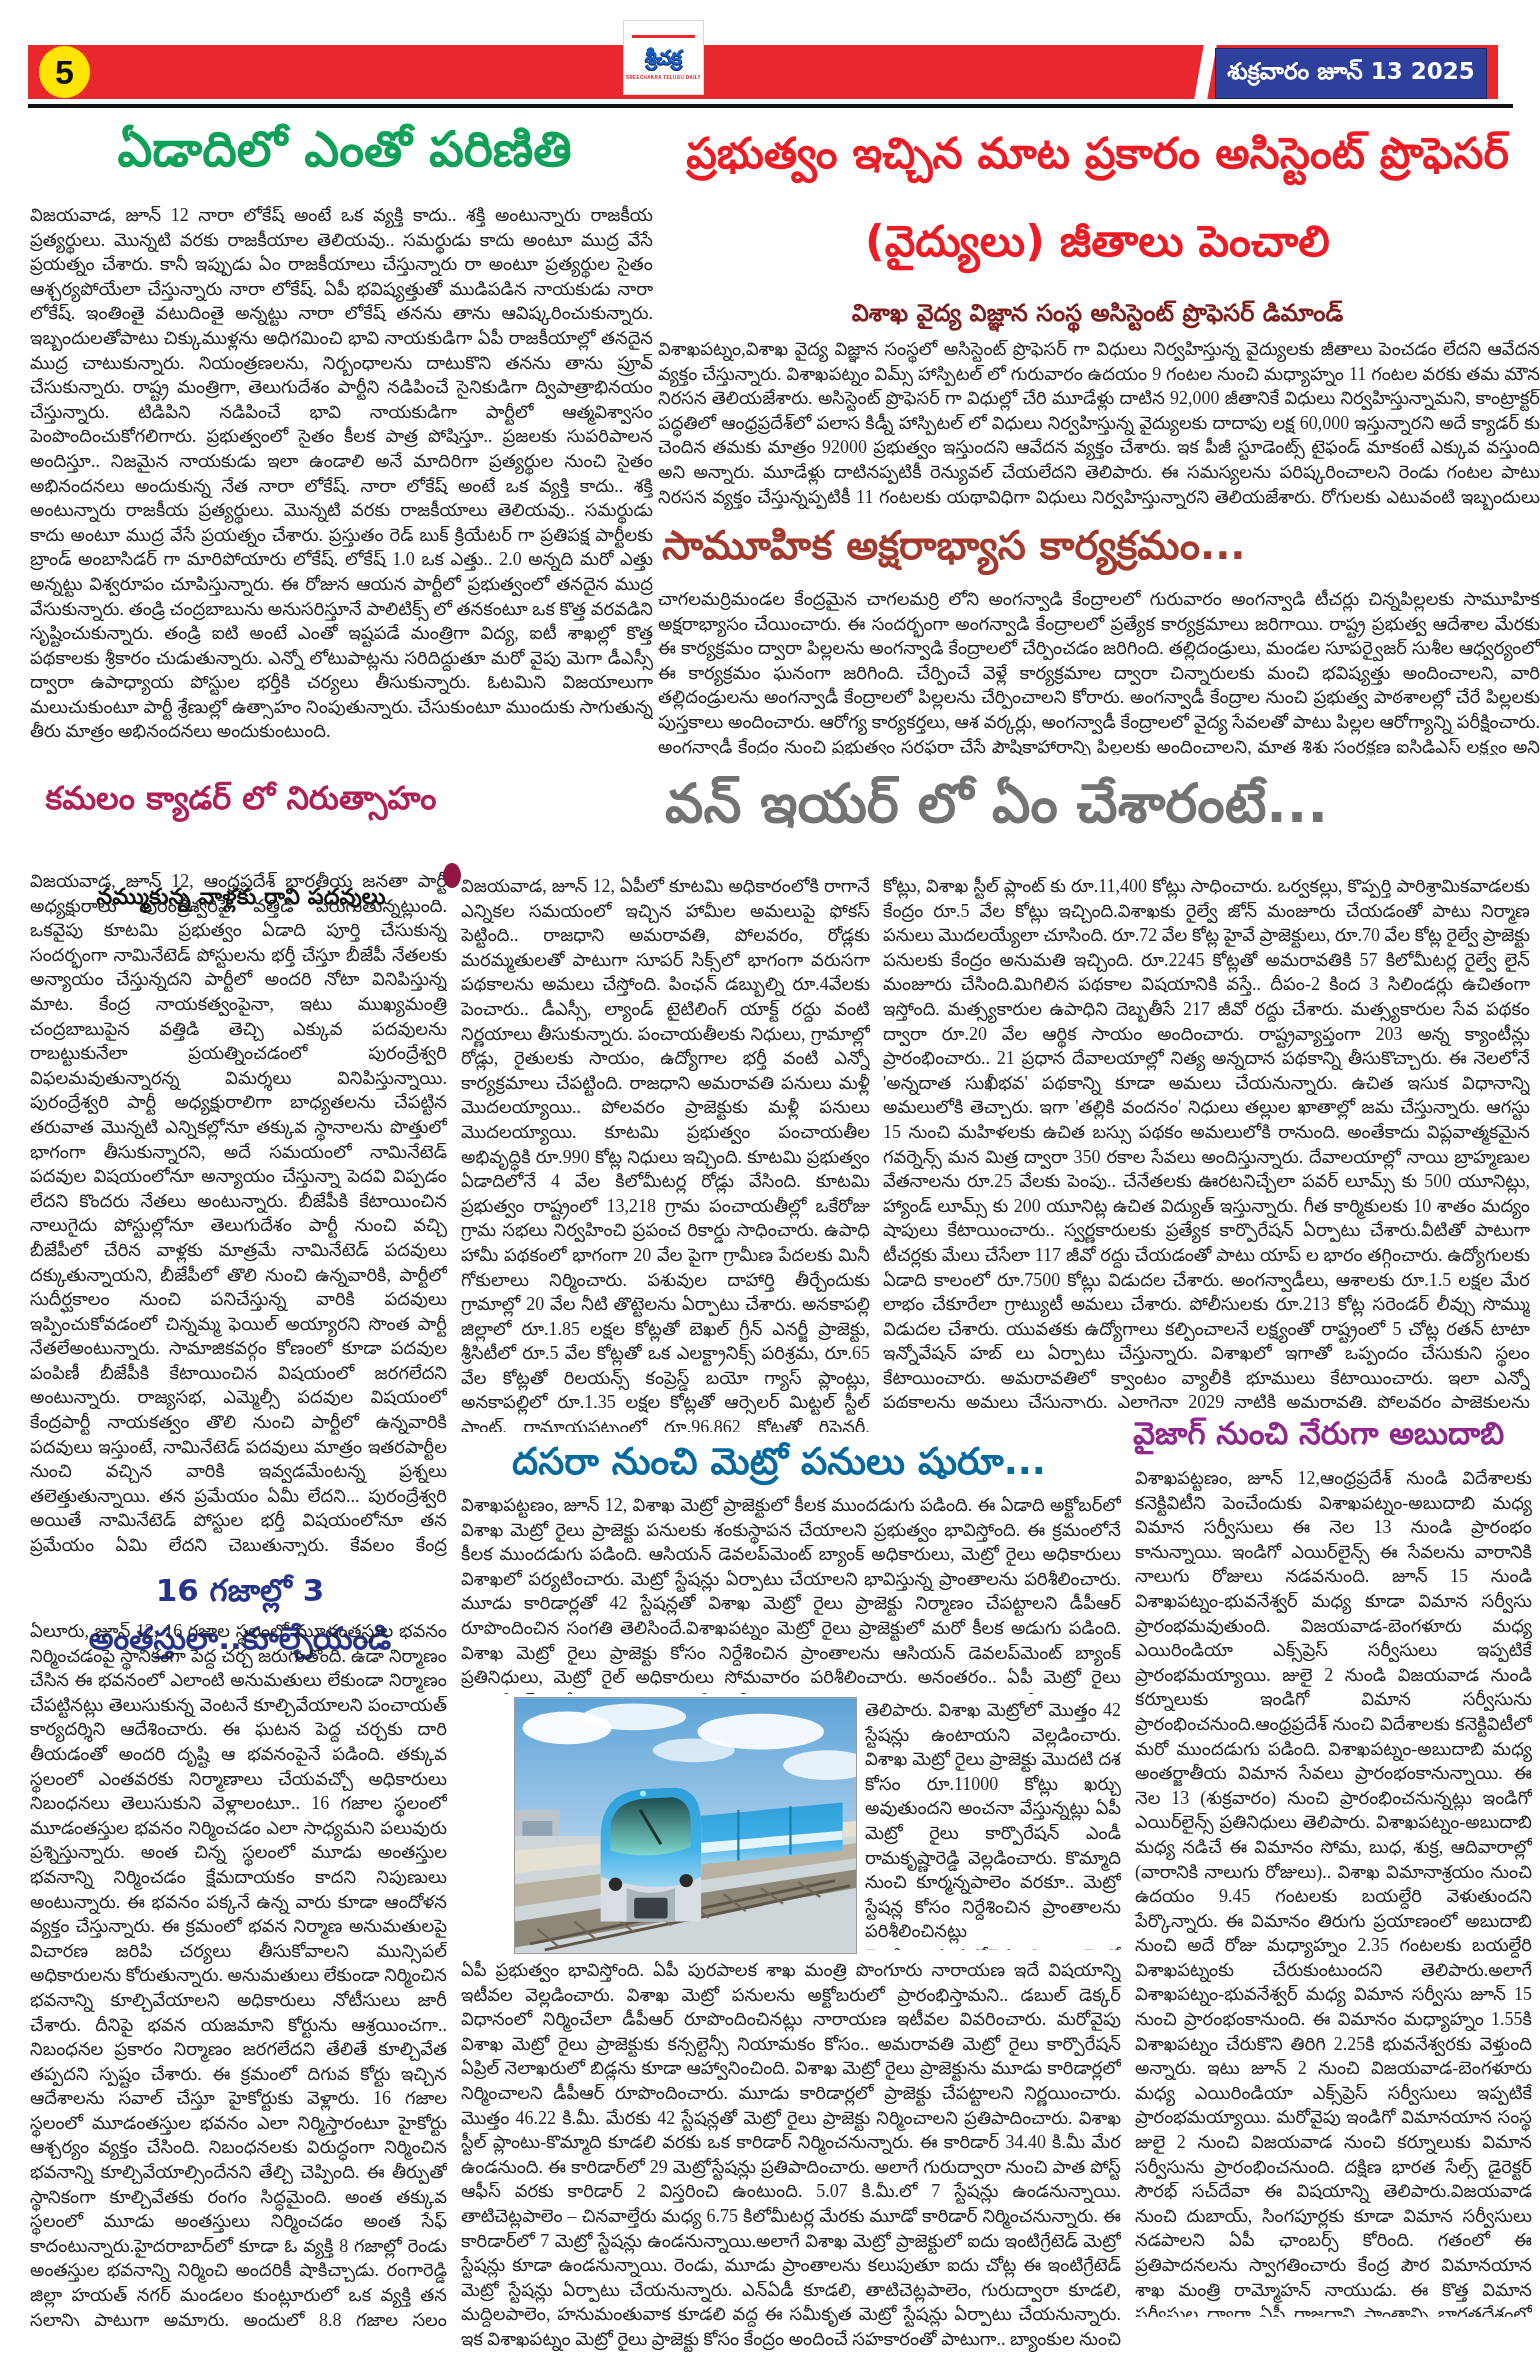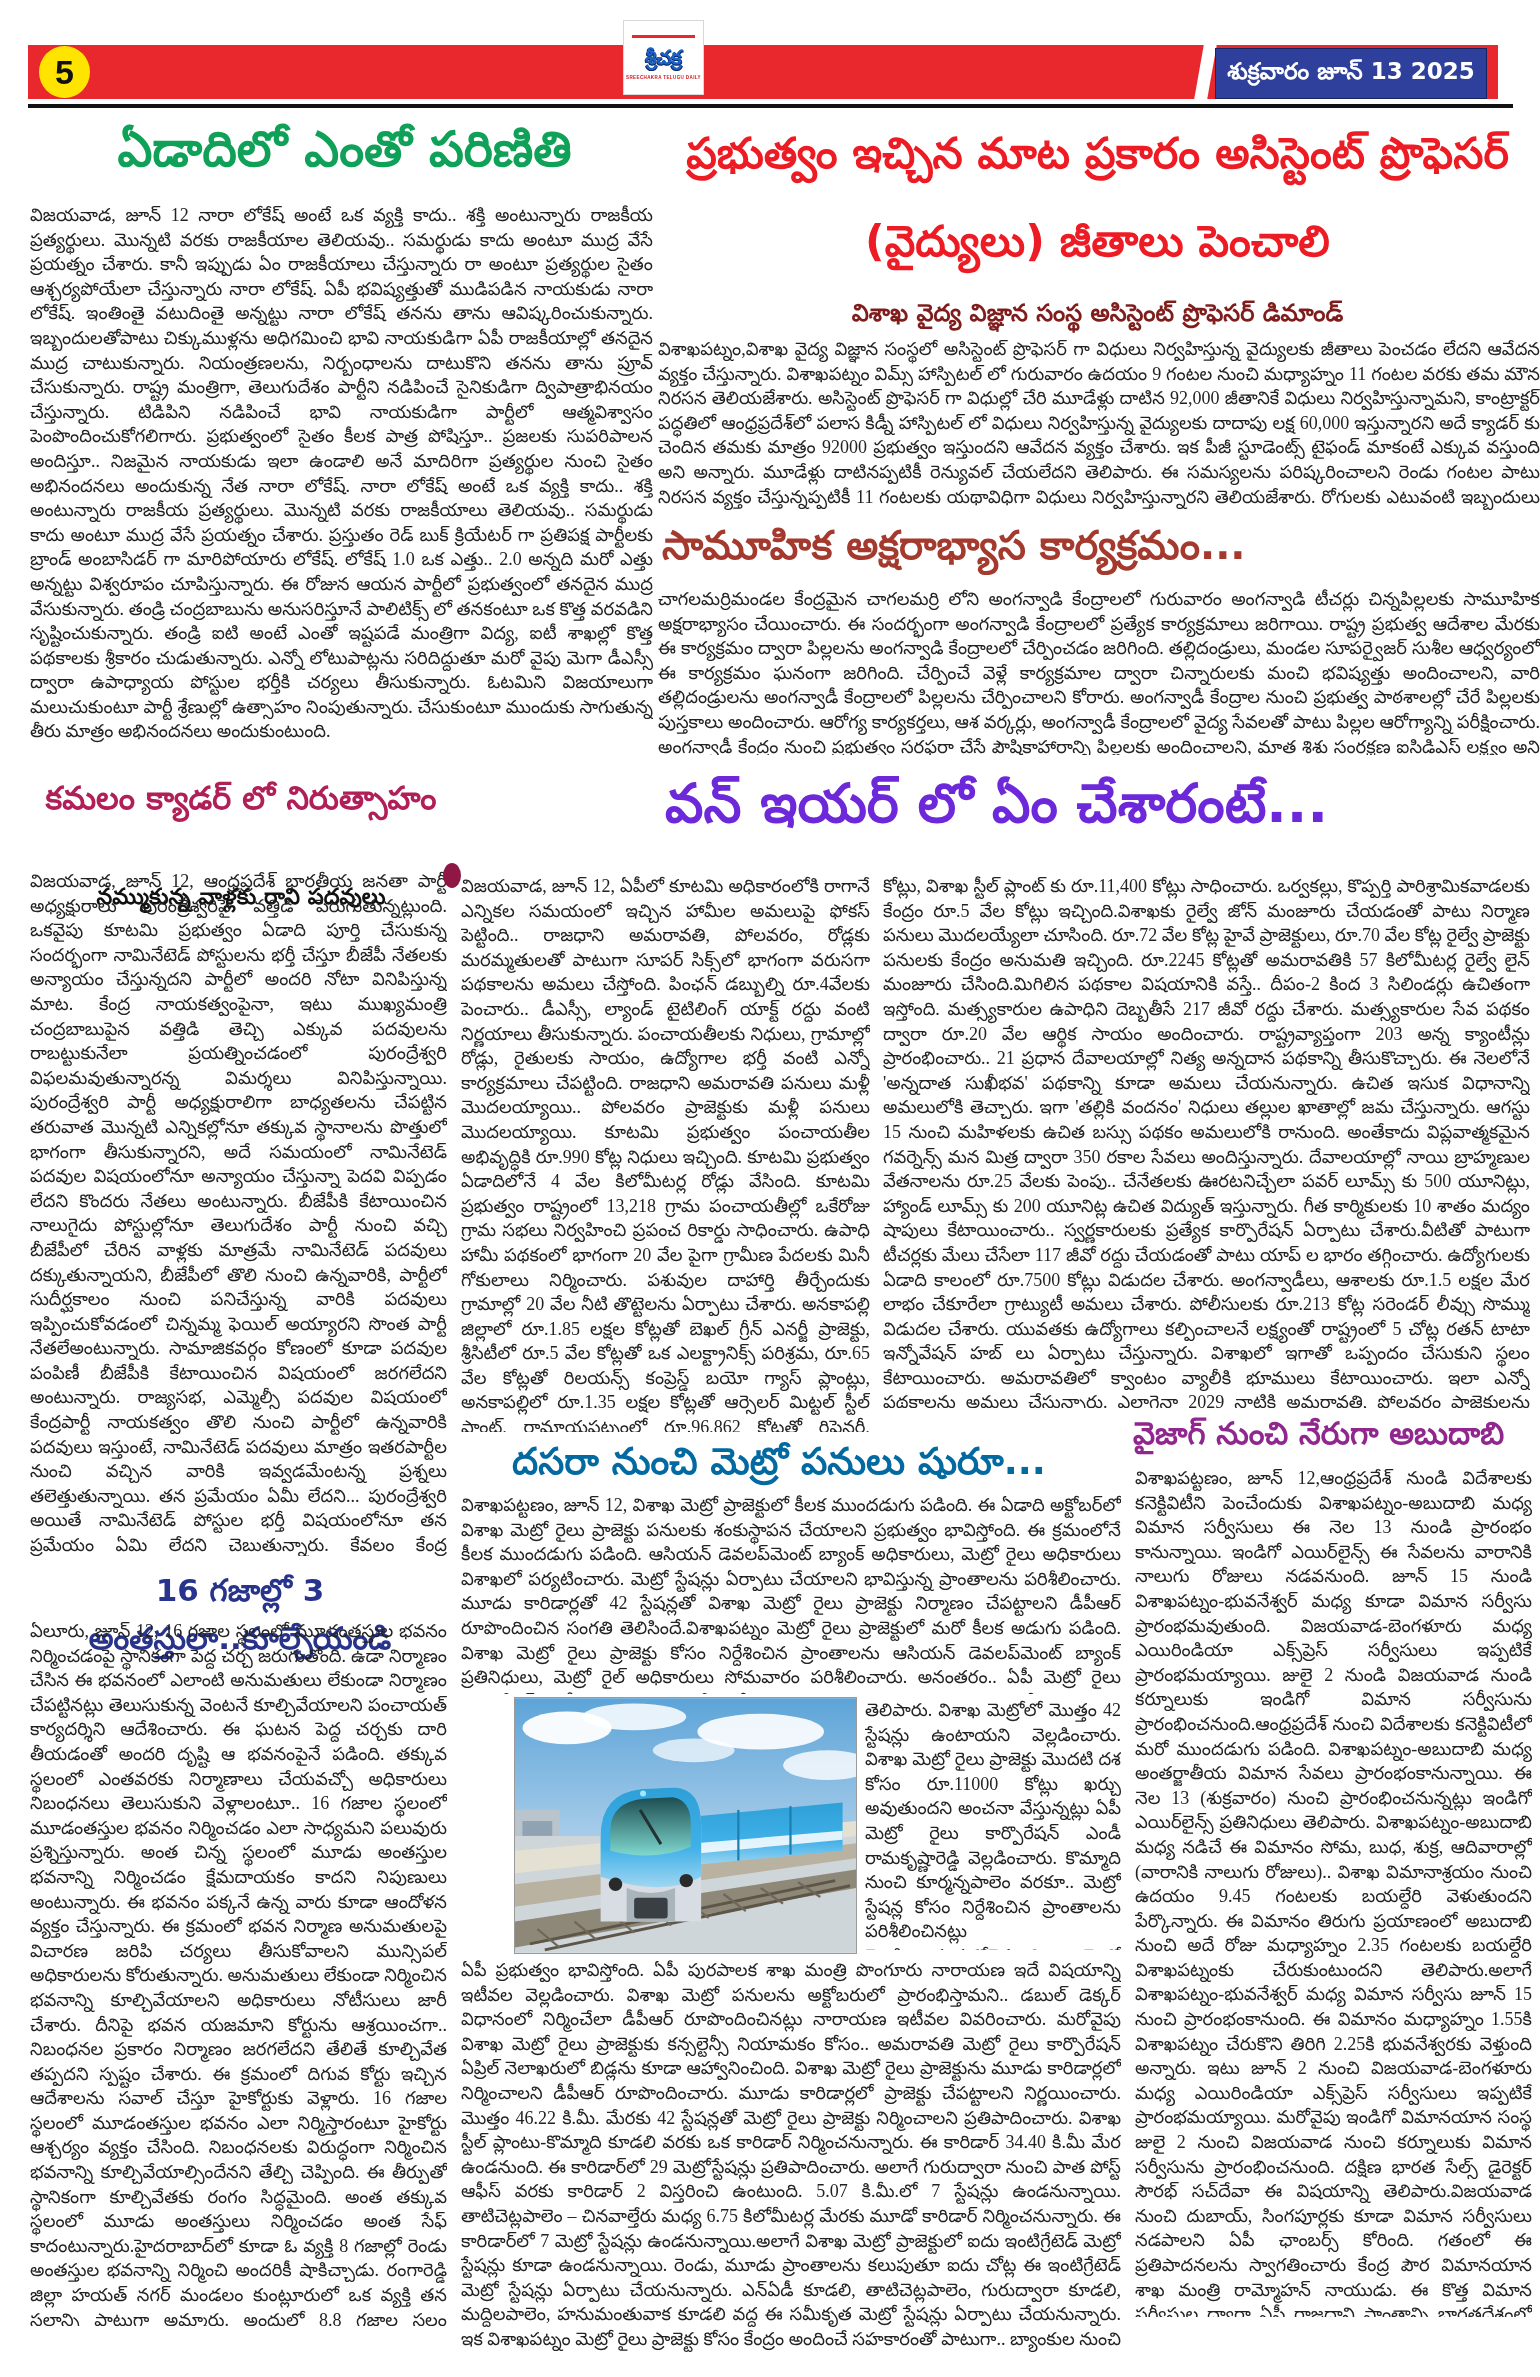--- a/index.html
+++ b/index.html
@@ -24,21 +24,21 @@
   #date-text{font-family:"DejaVu Sans",sans-serif;font-weight:bold;font-size:23px;color:#ffffff;}
   #top-rule{left:28px;top:104px;width:1485px;height:3.7px;background:#121212;}
   
   .hl{font-family:"DejaVu Sans",sans-serif;font-weight:bold;text-align:center;line-height:1.55;}
   #hl-pariniti{left:37px;top:112px;width:615px;height:83px;font-size:49px;color:#0fa158;}
   #hl-professor{left:656px;top:109px;width:883px;height:185px;font-size:43px;color:#ed1c24;line-height:2.05;}
   #sub-professor{left:656px;top:295px;width:883px;height:36px;font-size:24px;color:#7f1d1d;}
   #hl-akshara{left:662px;top:514px;width:880px;height:69px;font-size:40px;color:#a43a2e;text-align:left;}
   #hl-kamalam{left:34px;top:774px;width:414px;height:52px;font-size:32px;color:#b01f57;}
   #sub-kamalam{left:34px;top:879px;width:414px;height:33px;font-size:22.4px;color:#111;}
-  #hl-oneyear{left:458px;top:762px;width:1077px;height:91px;font-size:54px;color:#6d28d9;}
+  #hl-oneyear{left:458px;top:762px;width:1077px;height:91px;font-size:54px;color:#737373;}
   #oneyear-dot{left:443px;top:863px;width:18px;height:25px;background:#8e1745;border-radius:50%;}
   #hl-dasara{left:466px;top:1433px;width:626px;height:55px;font-size:37px;color:#0369a1;}
   #hl-abudhabi{left:1133px;top:1409px;width:403px;height:52px;font-size:31px;color:#90278e;text-align:left;}
   #hl-eluru{left:34px;top:1566px;width:412px;height:49px;font-size:31px;color:#28348b;}
   
   .bt{font-size:18px;line-height:24.6px;text-align:justify;overflow:hidden;color:#222;}
   #b-pariniti{left:30px;top:203px;width:623px;height:541px;}
   #b-professor{left:658px;top:337px;width:882px;height:174px;}
   #b-akshara{left:658px;top:587px;width:882px;height:168px;}
   #b-kamalam{left:30px;top:869px;width:417px;height:687px;}

